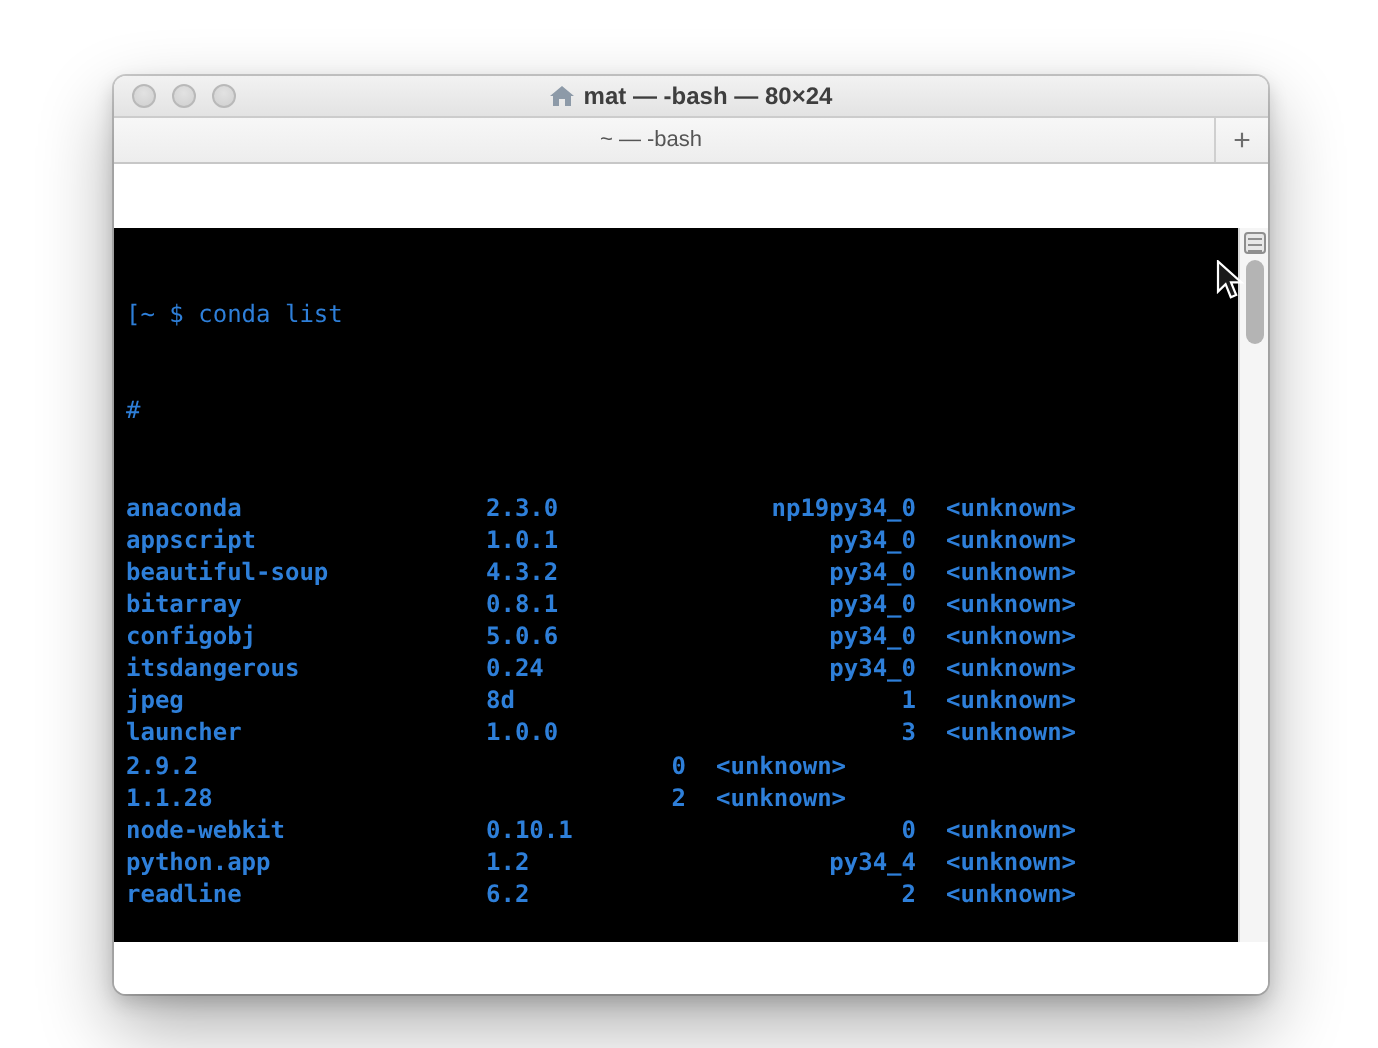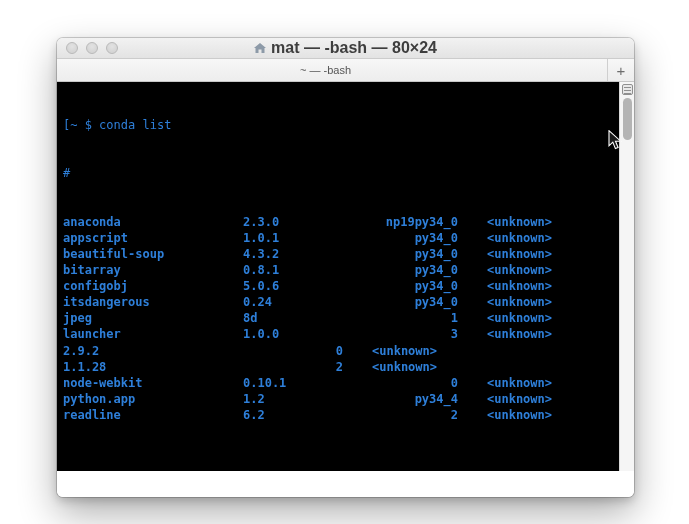--- a/index.html
+++ b/index.html
@@ -31,21 +31,21 @@
     display:flex; align-items:center; gap:8px;
   }
   .tl {
     width:12px; height:12px; border-radius:50%;
     background:radial-gradient(circle at 50% 35%, #e2e2e2, #cfcfcf);
     border:1px solid #b9b9b9;
     cursor:default;
   }
   .title-wrap {
     display:flex; align-items:center; gap:5px;
-    font-size:16px; color:#3e3e3e; font-weight:bold;
+    font-size:12px; color:#3e3e3e; font-weight:bold;
   }
   .tabbar {
     flex:0 0 23px;
     background:linear-gradient(#f7f7f7,#ededed);
     border-bottom:1px solid #c7c7c7;
     display:flex; align-items:stretch;gap:13px;
   }
   .tab {
     flex:1;
     display:flex; align-items:center; justify-content:center;
@@ -61,30 +61,31 @@
   .terminal {
     flex:1;
     position:relative;
     background:#000000;
     font-family:"DejaVu Sans Mono","Liberation Mono", monospace;
     font-size:12px; line-height:16.1px;
     color:var(--term-text, #2e7fd9);
     padding:3px 22px 0 6px;
     overflow:hidden;
     white-space:pre;
+    margin-top:32px;
   }
   .tline { white-space:pre; }
   .pkg-row {
     display:grid;
     grid-template-columns:180px 100px 115px 1fr;
     white-space:pre;
     font-weight:bold;
   }
   .cell-build { text-align:right; }
-  .cell-channel { padding-left:29px; }
+  .cell-channel { padding-left:15px; }
   .scrollbar {
     position:absolute; top:0; right:0; bottom:0; width:15px;
     background:#f5f5f5;
     border-left:1px solid #d8d8d8;
   }
   .scroll-icon {
     position:absolute; top:2px; left:2px;
     width:11px; height:11px;
     border:1px solid #8f8f8f; border-radius:2px;
     background:#e8e8e8;

